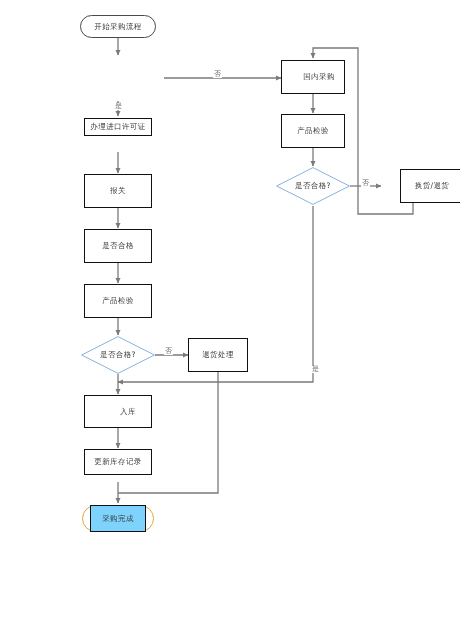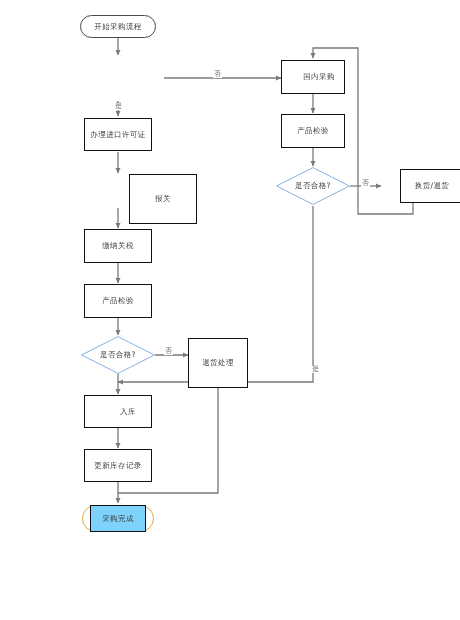--- a/index.html
+++ b/index.html
@@ -122,52 +122,52 @@
 
       <path d="M313,206 L313,382 L118,382" marker-end="url(#arrow)"></path>
     </g>
   </svg>
 
   <div class="node start" style="left:80px;top:15px;width:76px;height:23px;">
     <span>开始采购流程</span>
   </div>
 
 
-  <div class="node process" style="left:84px;top:118px;width:68px;height:33px;">
+  <div class="node process" style="left:84px;top:118px;width:68px;height:18px;">
     <span>办理进口许可证</span>
   </div>
 
-  <div class="node process" style="left:84px;top:174px;width:68px;height:50px;margin-left:45px;">
+  <div class="node process" style="left:84px;top:174px;width:68px;height:34px;">
     <span>报关</span>
   </div>
 
   <div class="node process" style="left:84px;top:229px;width:68px;height:34px;">
-    <span>缴纳关税</span>
+    <span>是否合格</span>
   </div>
 
   <div class="node process" style="left:84px;top:284px;width:68px;height:34px;">
     <span>产品检验</span>
   </div>
 
   <div class="node decision" style="left:81px;top:336px;width:74px;height:38px;">
     <svg class="dia-svg" viewBox="0 0 74 38" preserveAspectRatio="none">
       <polygon points="37,0.6 73.4,19 37,37.4 0.6,19" fill="#ffffff" stroke="#8ab4dd" stroke-width="1"></polygon>
     </svg>
     <span class="dia-label">是否合格?</span>
   </div>
 
-  <div class="node process" style="left:188px;top:338px;width:60px;height:50px;">
+  <div class="node process" style="left:188px;top:338px;width:60px;height:34px;">
     <span>退货处理</span>
   </div>
 
   <div class="node process" style="left:84px;top:395px;width:68px;height:33px;padding-left:20px;">
     <span>入库</span>
   </div>
 
-  <div class="node process" style="left:84px;top:449px;width:68px;height:33px;">
+  <div class="node process" style="left:84px;top:449px;width:68px;height:26px;">
     <span>更新库存记录</span>
   </div>
 
   <div class="node endwrap" style="left:82px;top:505px;width:72px;height:27px;"></div>
   <div class="node endinner" style="left:90px;top:505px;width:56px;height:27px;">
     <span>采购完成</span>
   </div>
 
   <div class="node process" style="left:281px;top:60px;width:64px;height:34px;padding-left:12px;">
     <span>国内采购</span>

